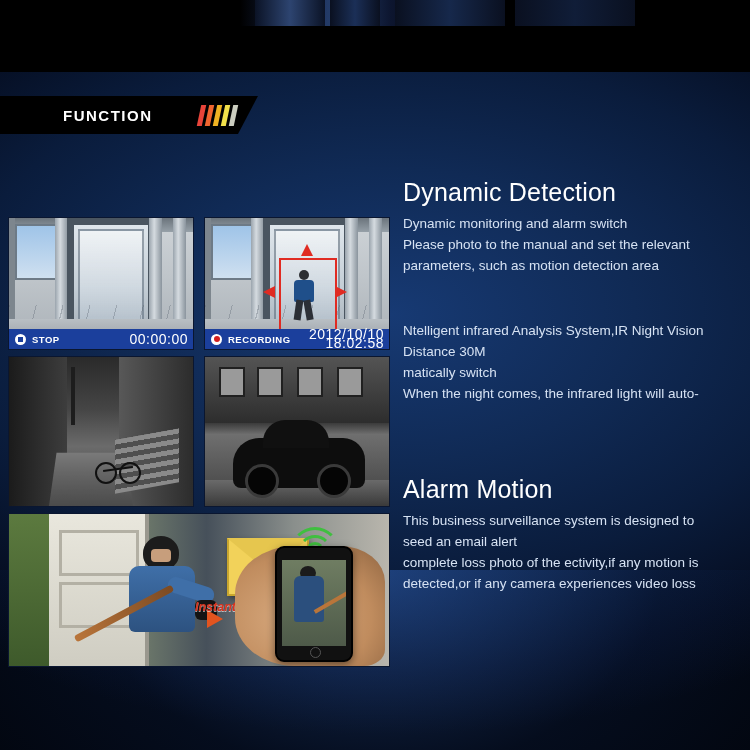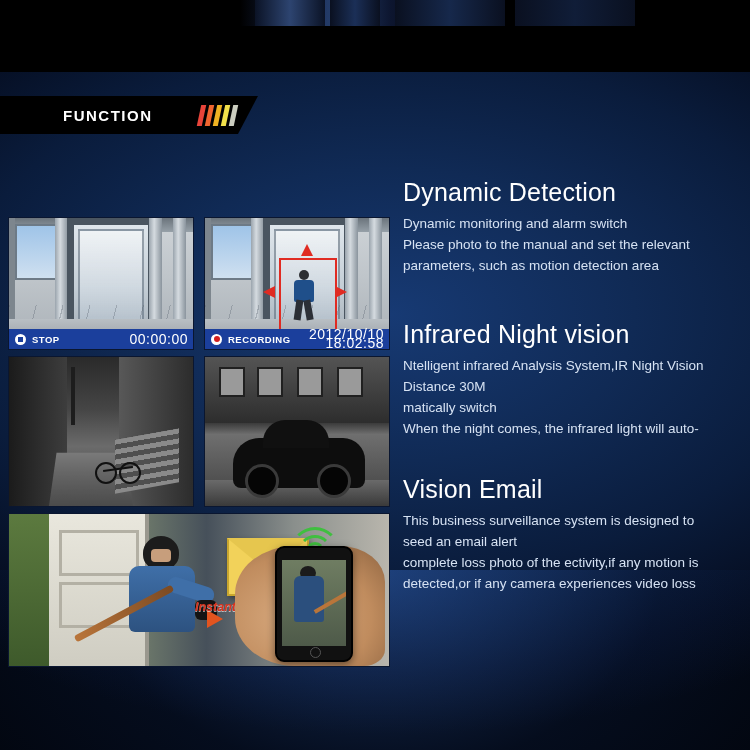--- a/index.html
+++ b/index.html
@@ -662,31 +662,30 @@
       <div class="sec-motion">
         <div class="heading">Dynamic Detection</div>
         <div class="para">
           <div>Dynamic monitoring and alarm switch</div>
           <div>Please photo to the manual and set the relevant</div>
           <div>parameters, such as motion detection area</div>
         </div>
       </div>
 
       <div class="sec-night">
-        <div class="heading">Infrared Night vision</div>
         <div class="para">
           <div>Ntelligent infrared Analysis System,IR Night Vision</div>
           <div>Distance 30M</div>
           <div>matically switch</div>
           <div>When the night comes, the infrared light will auto-</div>
         </div>
       </div>
 
       <div class="sec-email">
-        <div class="heading">Vision Email</div>
+        <div class="heading">Alarm Motion</div>
         <div class="para">
           <div>This business surveillance system is designed to</div>
           <div>seed an email alert</div>
           <div>complete loss photo of the ectivity,if any motion is</div>
           <div>detected,or if any camera experiences video loss</div>
         </div>
       </div>
 
     </div>
 

